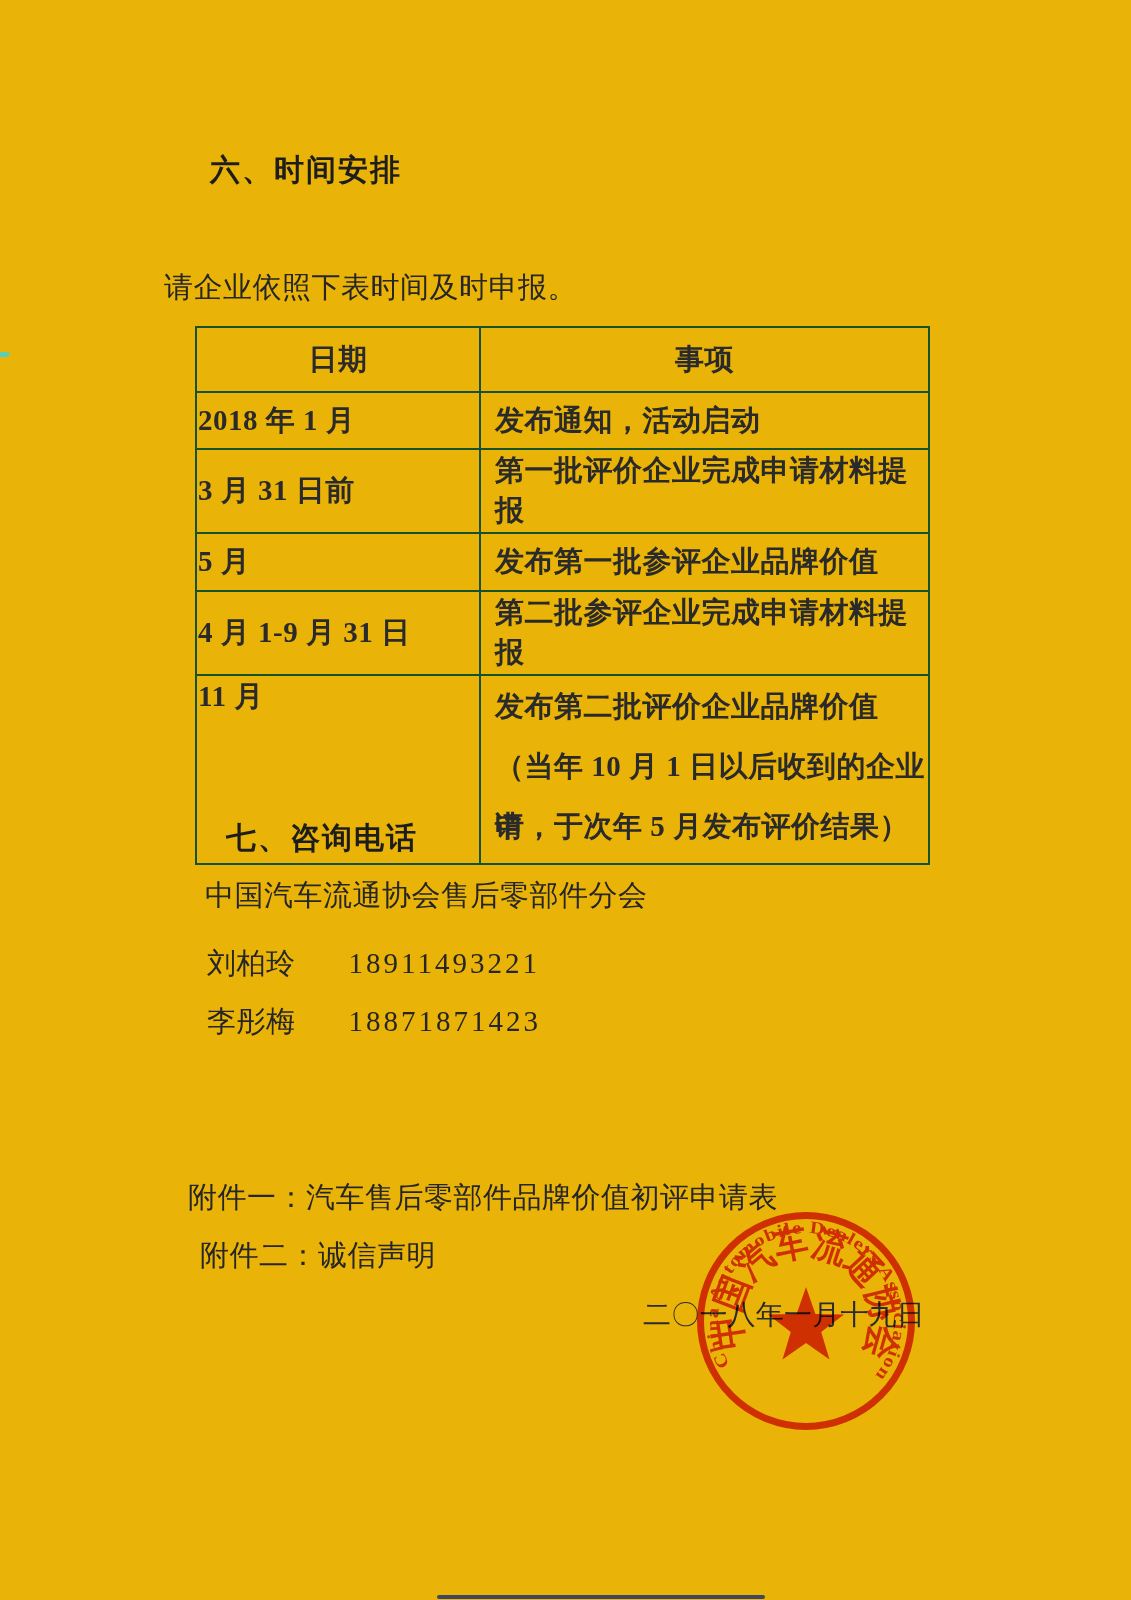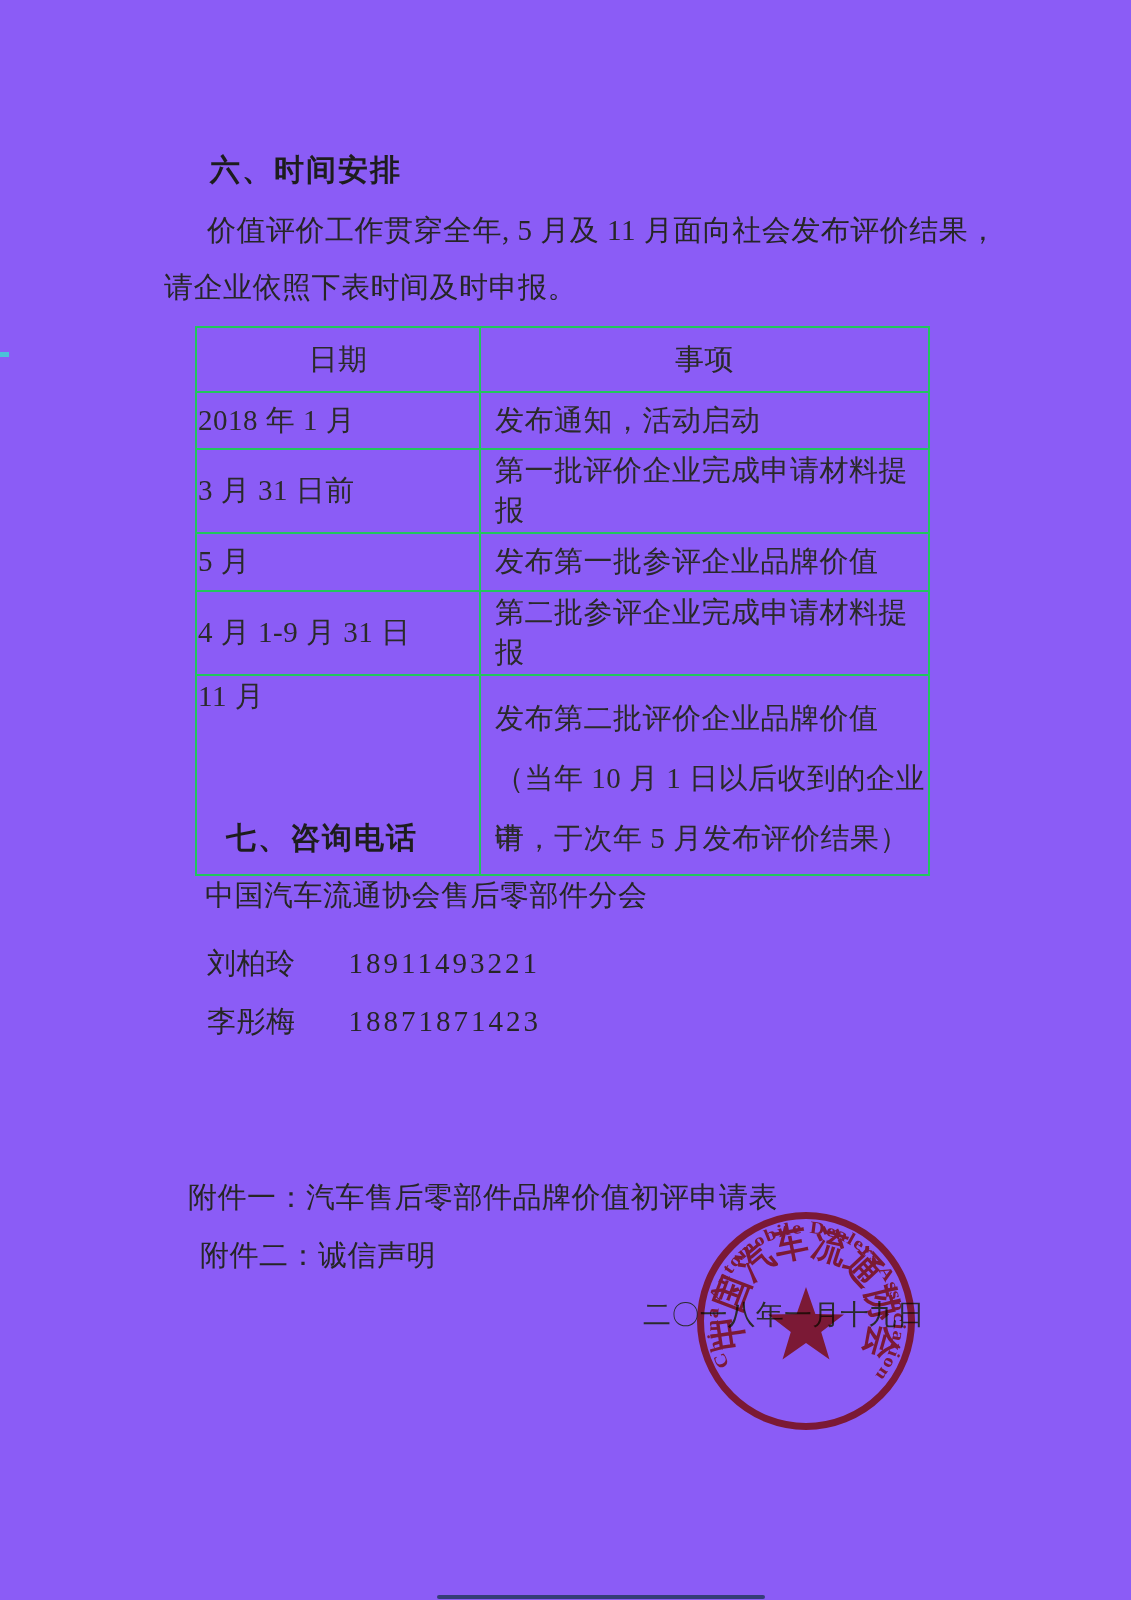--- a/index.html
+++ b/index.html
@@ -1,42 +1,42 @@
 <!DOCTYPE html>
 <html style="--stamp-color: #e03a2c; --artifact-cyan: #3fd4d4; --artifact-navy: #2b3a6b;"><head>
 <meta charset="utf-8">
 <style>
   html,body { margin:0; padding:0; background:#e8e8e8; }
   .page {
     position:relative; width:1131px; height:1600px; margin:0 auto;
-    background:#8b5cf6; overflow:hidden;
+    background:#eab308; overflow:hidden;
     font-family:"Liberation Serif","DejaVu Serif",serif; color:#262626;
   }
   .abs { position:absolute; white-space:nowrap; }
   .heading {
     font-family:"Liberation Sans","DejaVu Sans",sans-serif;
     font-weight:700; font-size:30px; letter-spacing:2px; color:#1d1d1d;
   }
   .body-text { font-size:29px; letter-spacing:0.5px; }
   .schedule {
     position:absolute; left:195px; top:326px; width:733px;
     border-collapse:collapse; table-layout:fixed;
     font-size:29px; color:#2a2a2a; letter-spacing:0.5px;
   }
-  .schedule th, .schedule td { border:2px solid #22c55e; font-weight:400; }
+  .schedule th, .schedule td { border:2px solid #14532d; font-weight:700; }
   .schedule th { height:61px; text-align:center; }
   .schedule td.date-cell { }
   .schedule td.item-cell { text-align:left; padding-left:14px; }
   .schedule tr.r1 td { height:53px; }
   .schedule tr.r2 td { height:55px; }
   .schedule tr.r3 td { height:54px;border-radius:26px; }
   .schedule tr.r4 td { height:54px; }
   .schedule tr.r5 td { height:185px; vertical-align:top; }
   .schedule tr.r5 td.date-cell { }
-  .schedule tr.r5 td.item-cell { padding-top:12px; }
+  .schedule tr.r5 td.item-cell { padding-top:0; }
   .schedule tr.r5 .line { line-height:60px; height:60px; }
   .contact-phone {
     display:inline-block; margin-left:53px;
     letter-spacing:3px; font-size:29px;
   }
   .email-value {
     font-family:"DejaVu Sans Mono","Liberation Mono",monospace;
     font-size:27px; letter-spacing:1px;
   }
   .date-line { font-size:28px; letter-spacing:0.2px; color:#2b2b2b; }
@@ -59,21 +59,20 @@
     background:var(--artifact-navy,#2b3a6b); opacity:0.9; border-radius:2px;
   }
 </style>
 </head>
 <body>
 
 <div class="page">
 
   <div class="abs heading" style="left:210px; top:150px;">六、时间安排</div>
 
-  <div class="abs body-text" style="left:207px; top:211px;">价值评价工作贯穿全年, 5 月及 11 月面向社会发布评价结果，</div>
   <div class="abs body-text" style="left:164px; top:268px;">请企业依照下表时间及时申报。</div>
 
   <table class="schedule">
     <colgroup>
       <col style="width:284px">
       <col style="width:449px">
     </colgroup>
     <tbody>
         <tr>
       <th>日期</th>

